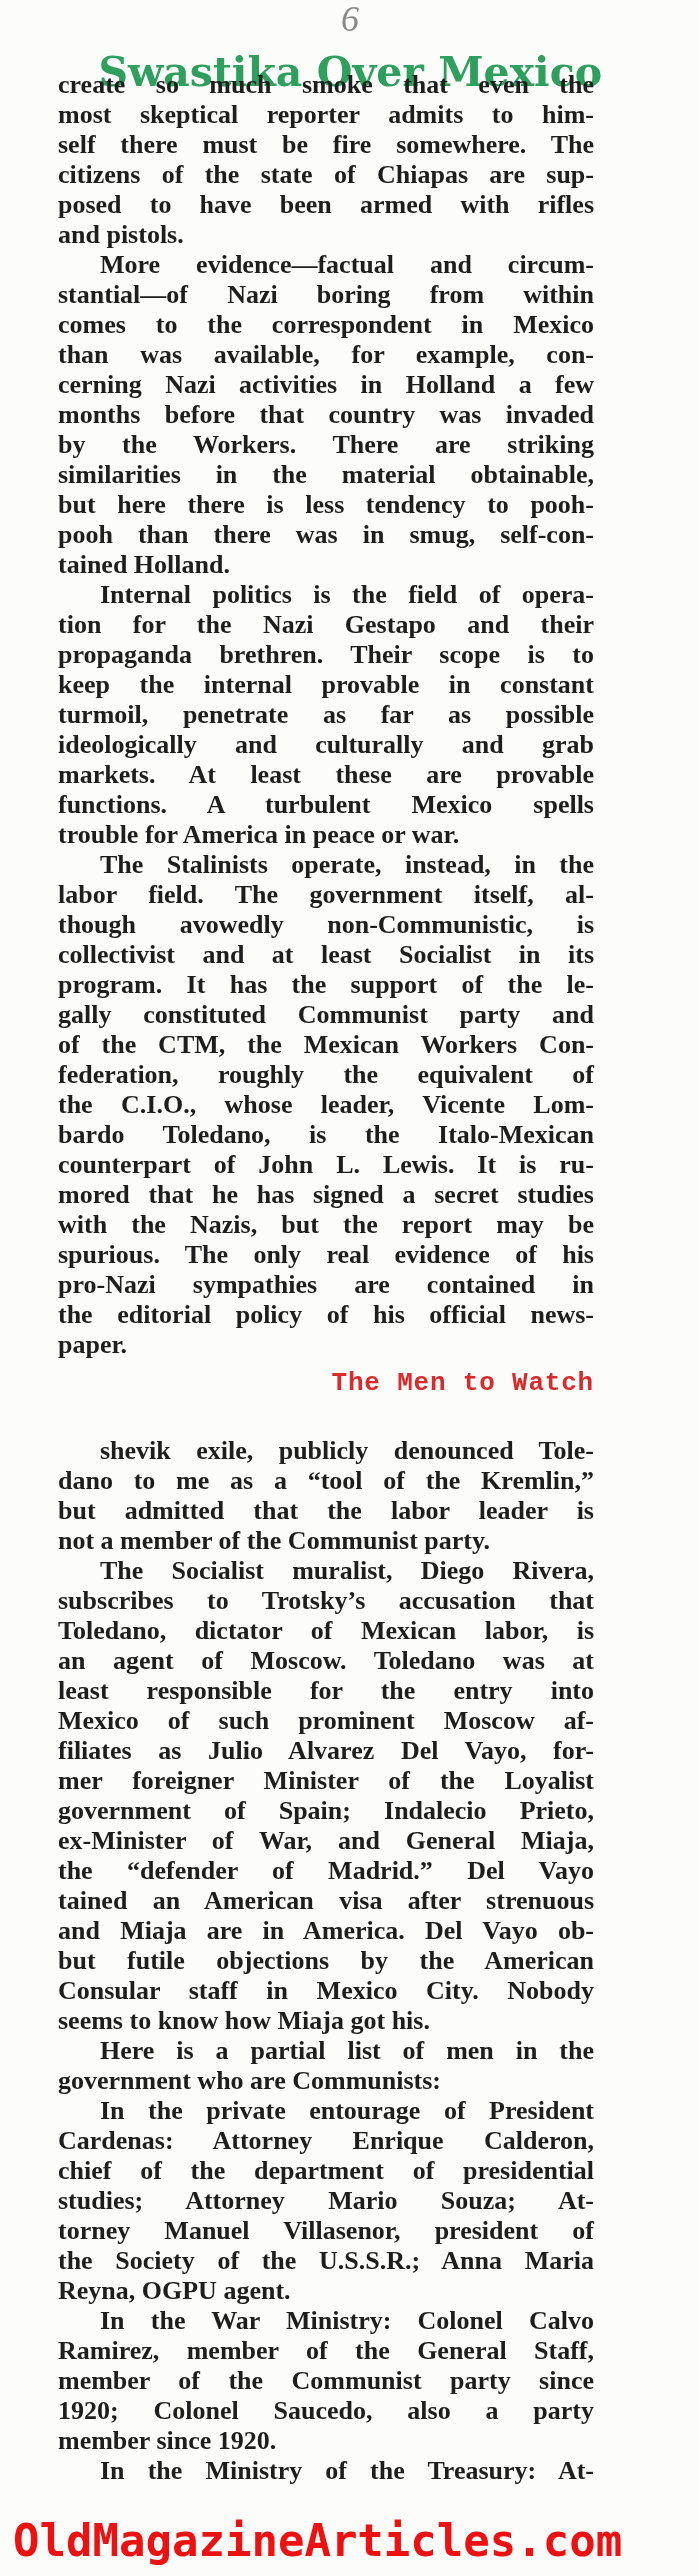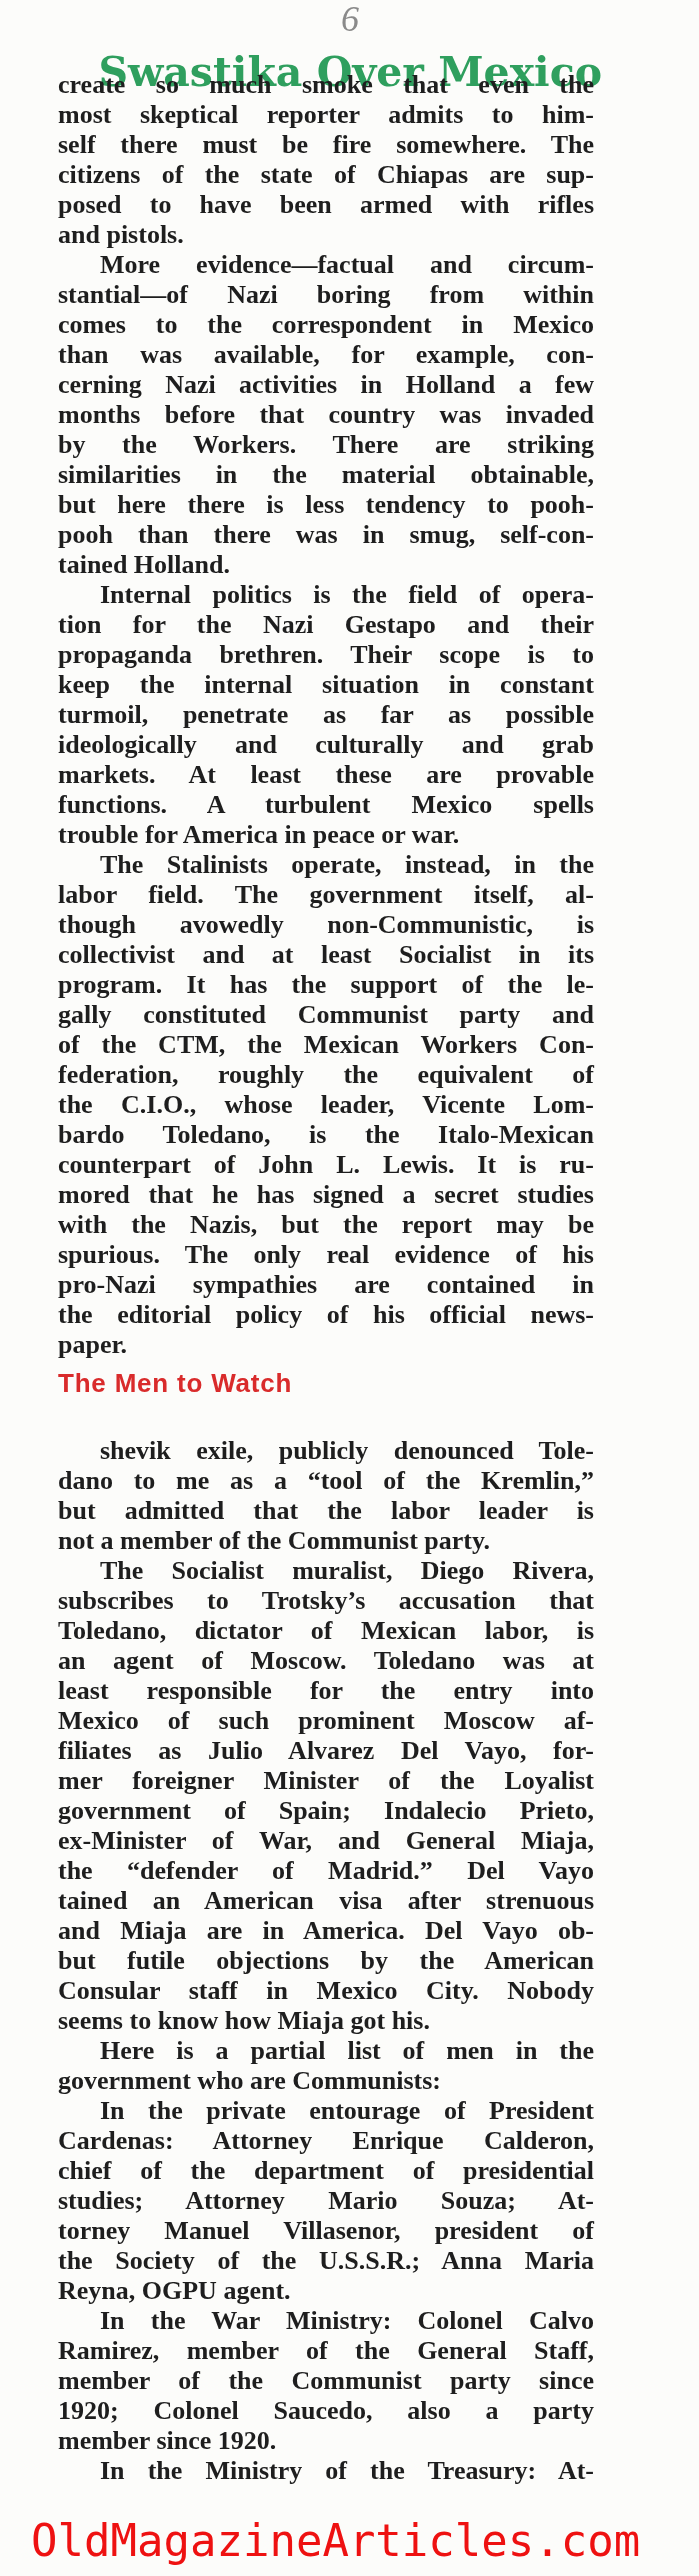--- a/index.html
+++ b/index.html
@@ -34,32 +34,32 @@
     font-family:"Liberation Serif", serif;
     font-weight:bold;
     font-size:26px; line-height:30px;
     color:var(--body-ink,#1e1e1e);
   }
   .para { margin:0; }
   .line { text-align:justify; text-align-last:justify; white-space:normal; }
   .line.last { text-align-last:left;font-family:Liberation Serif, serif; }
   .para.indent .line:first-child { text-indent:42px; }
   .section-heading {
-    text-align:left;
-    font-family:Liberation Sans, sans-serif;
+    text-align:right;
+    font-family:Liberation Mono, monospace;
     font-weight:bold;
     font-size:26px; line-height:34px;
     letter-spacing:0.8px;
     color:var(--heading-red,#d92b2b);
     margin:6.3px 0 36px 0;
   }
   .site-watermark {
-    position:absolute; top:2517px; left:31px;
+    position:absolute; top:2517px; left:13px;
     font-family:"DejaVu Sans Mono", monospace;
-    font-weight:normal;
+    font-weight:bold;
     font-size:44px; line-height:48px;
     color:var(--footer-red,#ee1111);
     white-space:nowrap;
   }
 </style>
 </head>
 <body>
 
 <div class="page">
   <div class="page-number">6</div>
@@ -85,21 +85,21 @@
         <div class="line">by the Workers.  There are striking</div>
         <div class="line">similarities in the material obtainable,</div>
         <div class="line">but here there is less tendency to pooh-</div>
         <div class="line">pooh than there was in smug, self-con-</div>
         <div class="line last">tained Holland.</div>
       </div>
       <div class="para indent">
         <div class="line">Internal politics is the field of opera-</div>
         <div class="line">tion for the Nazi Gestapo and their</div>
         <div class="line">propaganda brethren.  Their scope is to</div>
-        <div class="line">keep the internal situation in constant</div>
+        <div class="line">keep the internal provable in constant</div>
         <div class="line">turmoil, penetrate as far as possible</div>
         <div class="line">ideologically and culturally and grab</div>
         <div class="line">markets.  At least these are provable</div>
         <div class="line">functions.  A  turbulent  Mexico  spells</div>
         <div class="line last">trouble for America in peace or war.</div>
       </div>
       <div class="para indent">
         <div class="line">The Stalinists operate, instead, in the</div>
         <div class="line">labor field.  The government itself, al-</div>
         <div class="line">though avowedly non-Communistic, is</div>

